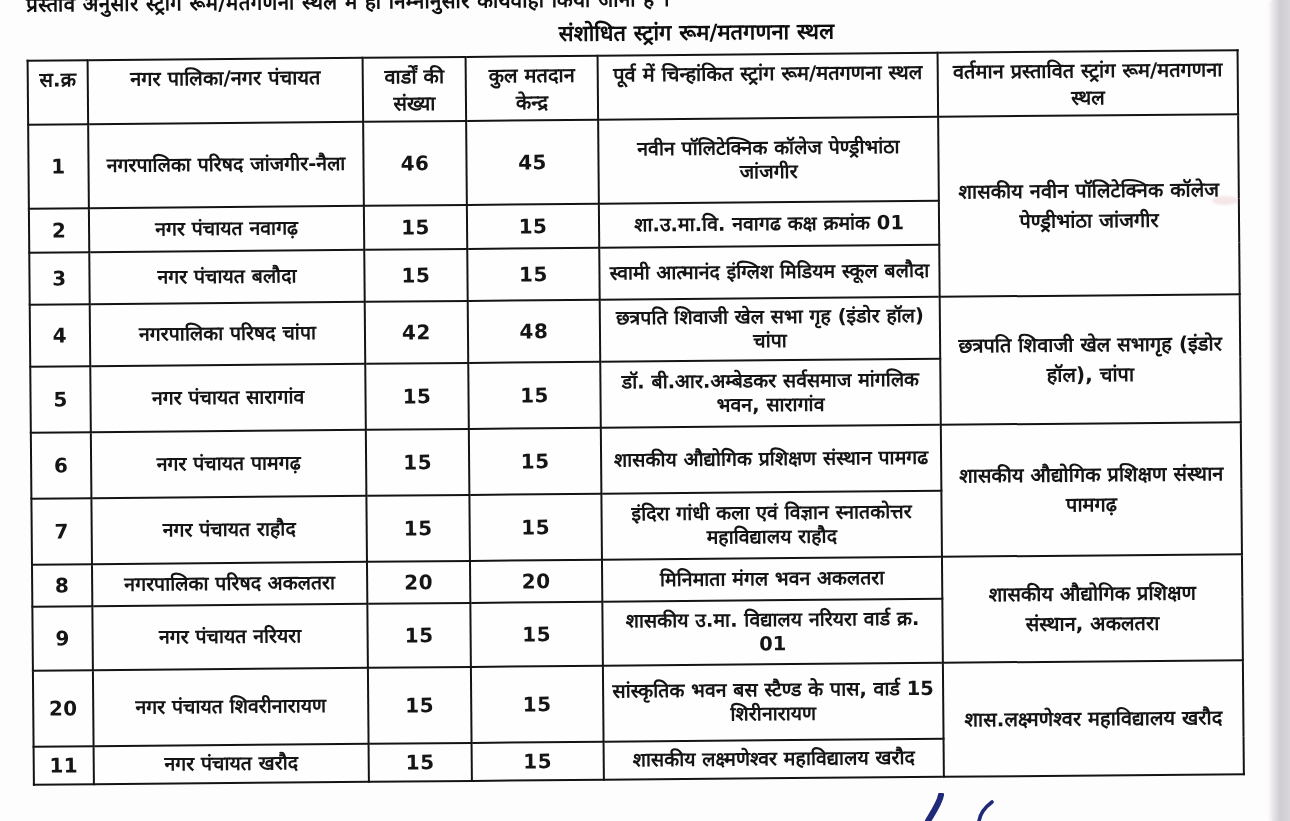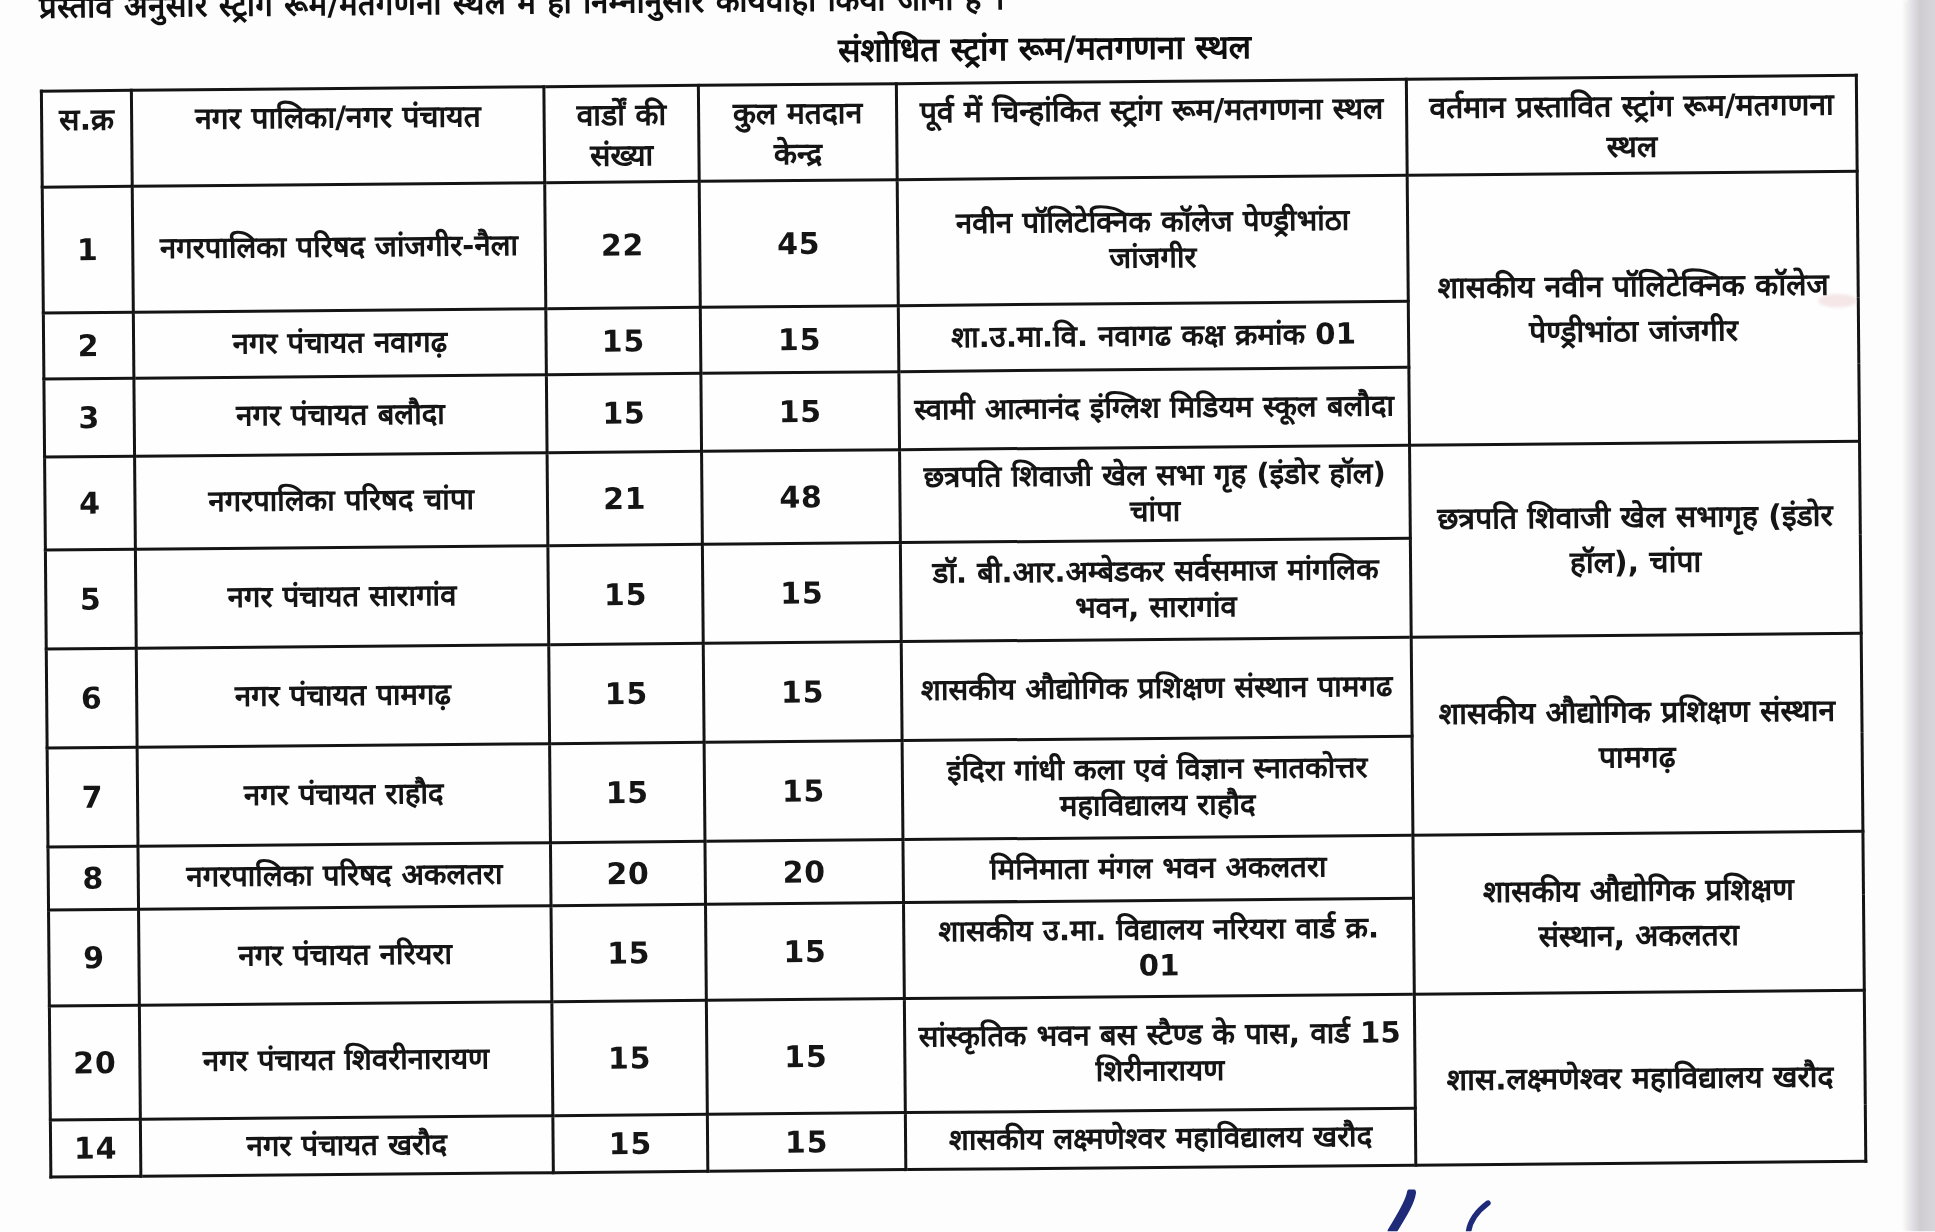--- a/index.html
+++ b/index.html
@@ -72,21 +72,21 @@
         <th>वार्डों की संख्या</th>
         <th>कुल मतदान केन्द्र</th>
         <th>पूर्व में चिन्हांकित स्ट्रांग रूम/मतगणना स्थल</th>
         <th>वर्तमान प्रस्तावित स्ट्रांग रूम/मतगणना स्थल</th>
       </tr>
     </thead>
     <tbody>
       <tr class="r1">
         <td class="num">1</td>
         <td>नगरपालिका परिषद जांजगीर-नैला</td>
-        <td class="num">22</td>
+        <td class="num">46</td>
         <td class="num">45</td>
         <td>नवीन पॉलिटेक्निक कॉलेज पेण्ड्रीभांठा जांजगीर</td>
         <td class="merged" rowspan="3">शासकीय नवीन पॉलिटेक्निक कॉलेज पेण्ड्रीभांठा जांजगीर</td>
       </tr>
       <tr class="r2">
         <td class="num">2</td>
         <td>नगर पंचायत नवागढ़</td>
         <td class="num">15</td>
         <td class="num">15</td>
         <td>शा.उ.मा.वि. नवागढ कक्ष क्रमांक 01</td>
@@ -94,21 +94,21 @@
       <tr class="r3">
         <td class="num">3</td>
         <td>नगर पंचायत बलौदा</td>
         <td class="num">15</td>
         <td class="num">15</td>
         <td>स्वामी आत्मानंद इंग्लिश मिडियम स्कूल बलौदा</td>
       </tr>
       <tr class="r4">
         <td class="num">4</td>
         <td>नगरपालिका परिषद चांपा</td>
-        <td class="num">21</td>
+        <td class="num">42</td>
         <td class="num">48</td>
         <td>छत्रपति शिवाजी खेल सभा गृह (इंडोर हॉल) चांपा</td>
         <td class="merged" rowspan="2">छत्रपति शिवाजी खेल सभागृह (इंडोर हॉल), चांपा</td>
       </tr>
       <tr class="r5">
         <td class="num">5</td>
         <td>नगर पंचायत सारागांव</td>
         <td class="num">15</td>
         <td class="num">15</td>
         <td>डॉ. बी.आर.अम्बेडकर सर्वसमाज मांगलिक भवन, सारागांव</td>
@@ -145,21 +145,21 @@
       </tr>
       <tr class="r10">
         <td class="num">20</td>
         <td>नगर पंचायत शिवरीनारायण</td>
         <td class="num">15</td>
         <td class="num">15</td>
         <td>सांस्कृतिक भवन बस स्टैण्ड के पास, वार्ड 15 शिरीनारायण</td>
         <td class="merged" rowspan="2">शास.लक्ष्मणेश्वर महाविद्यालय खरौद</td>
       </tr>
       <tr class="r11">
-        <td class="num">14</td>
+        <td class="num">11</td>
         <td>नगर पंचायत खरौद</td>
         <td class="num">15</td>
         <td class="num">15</td>
         <td>शासकीय लक्ष्मणेश्वर महाविद्यालय खरौद</td>
       </tr>
     </tbody>
   </table>
 </div>
 
 <div class="smudge"></div>

